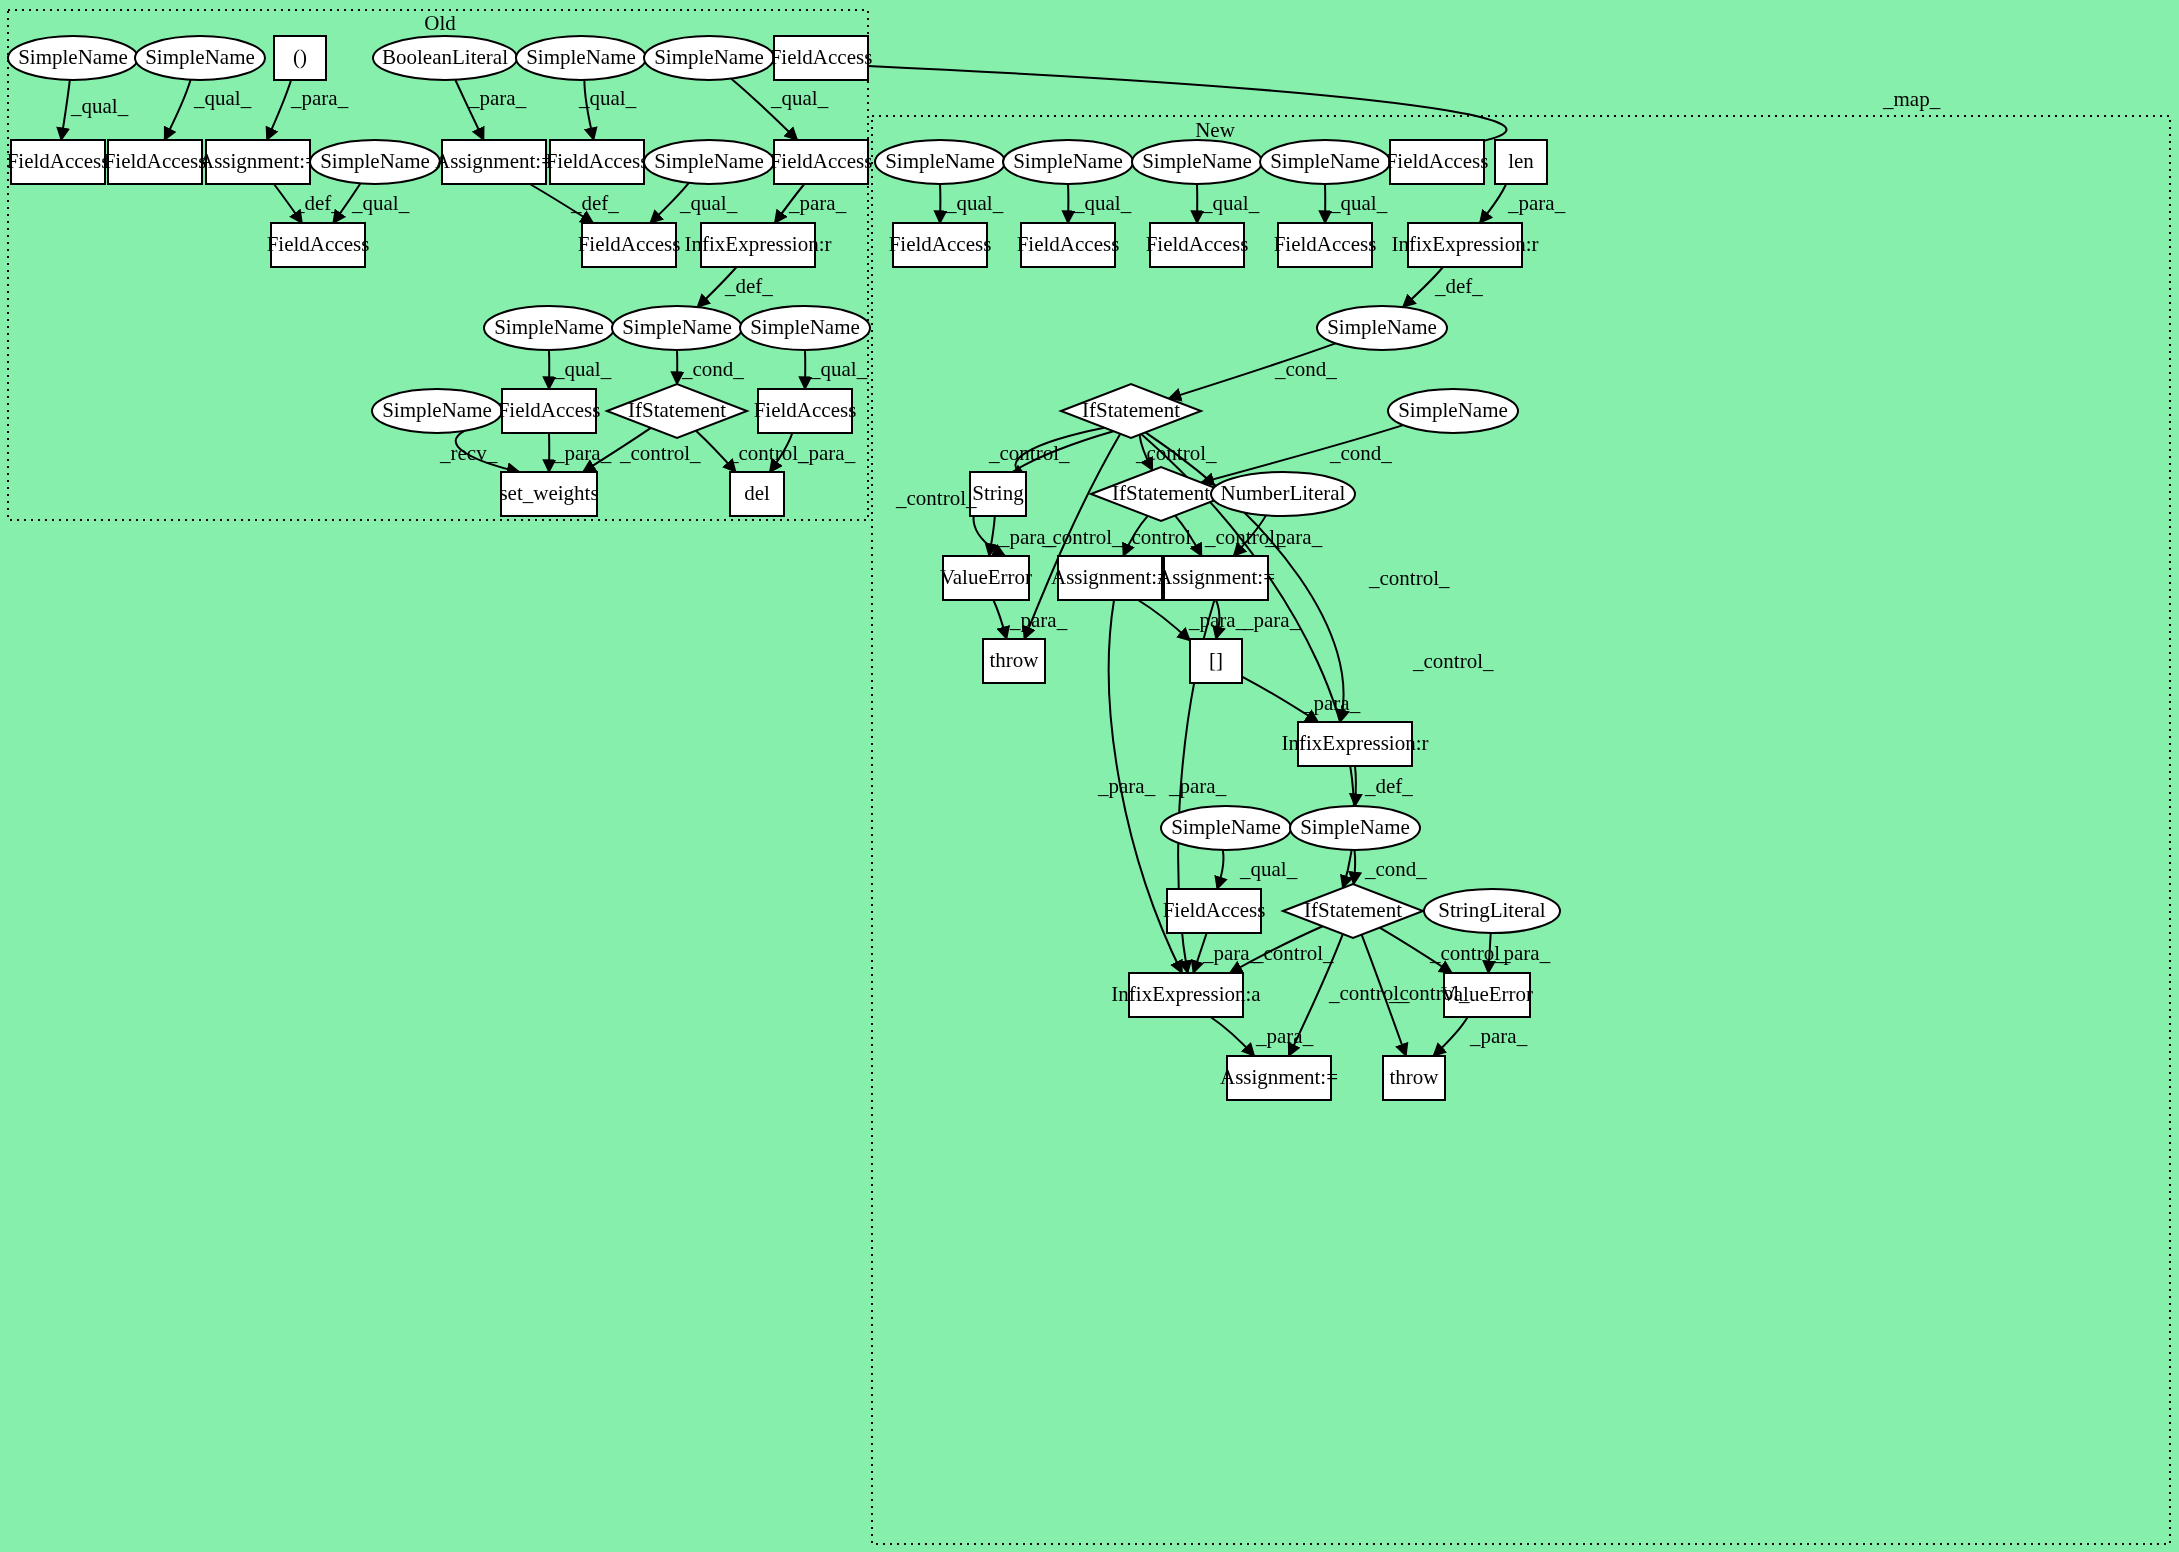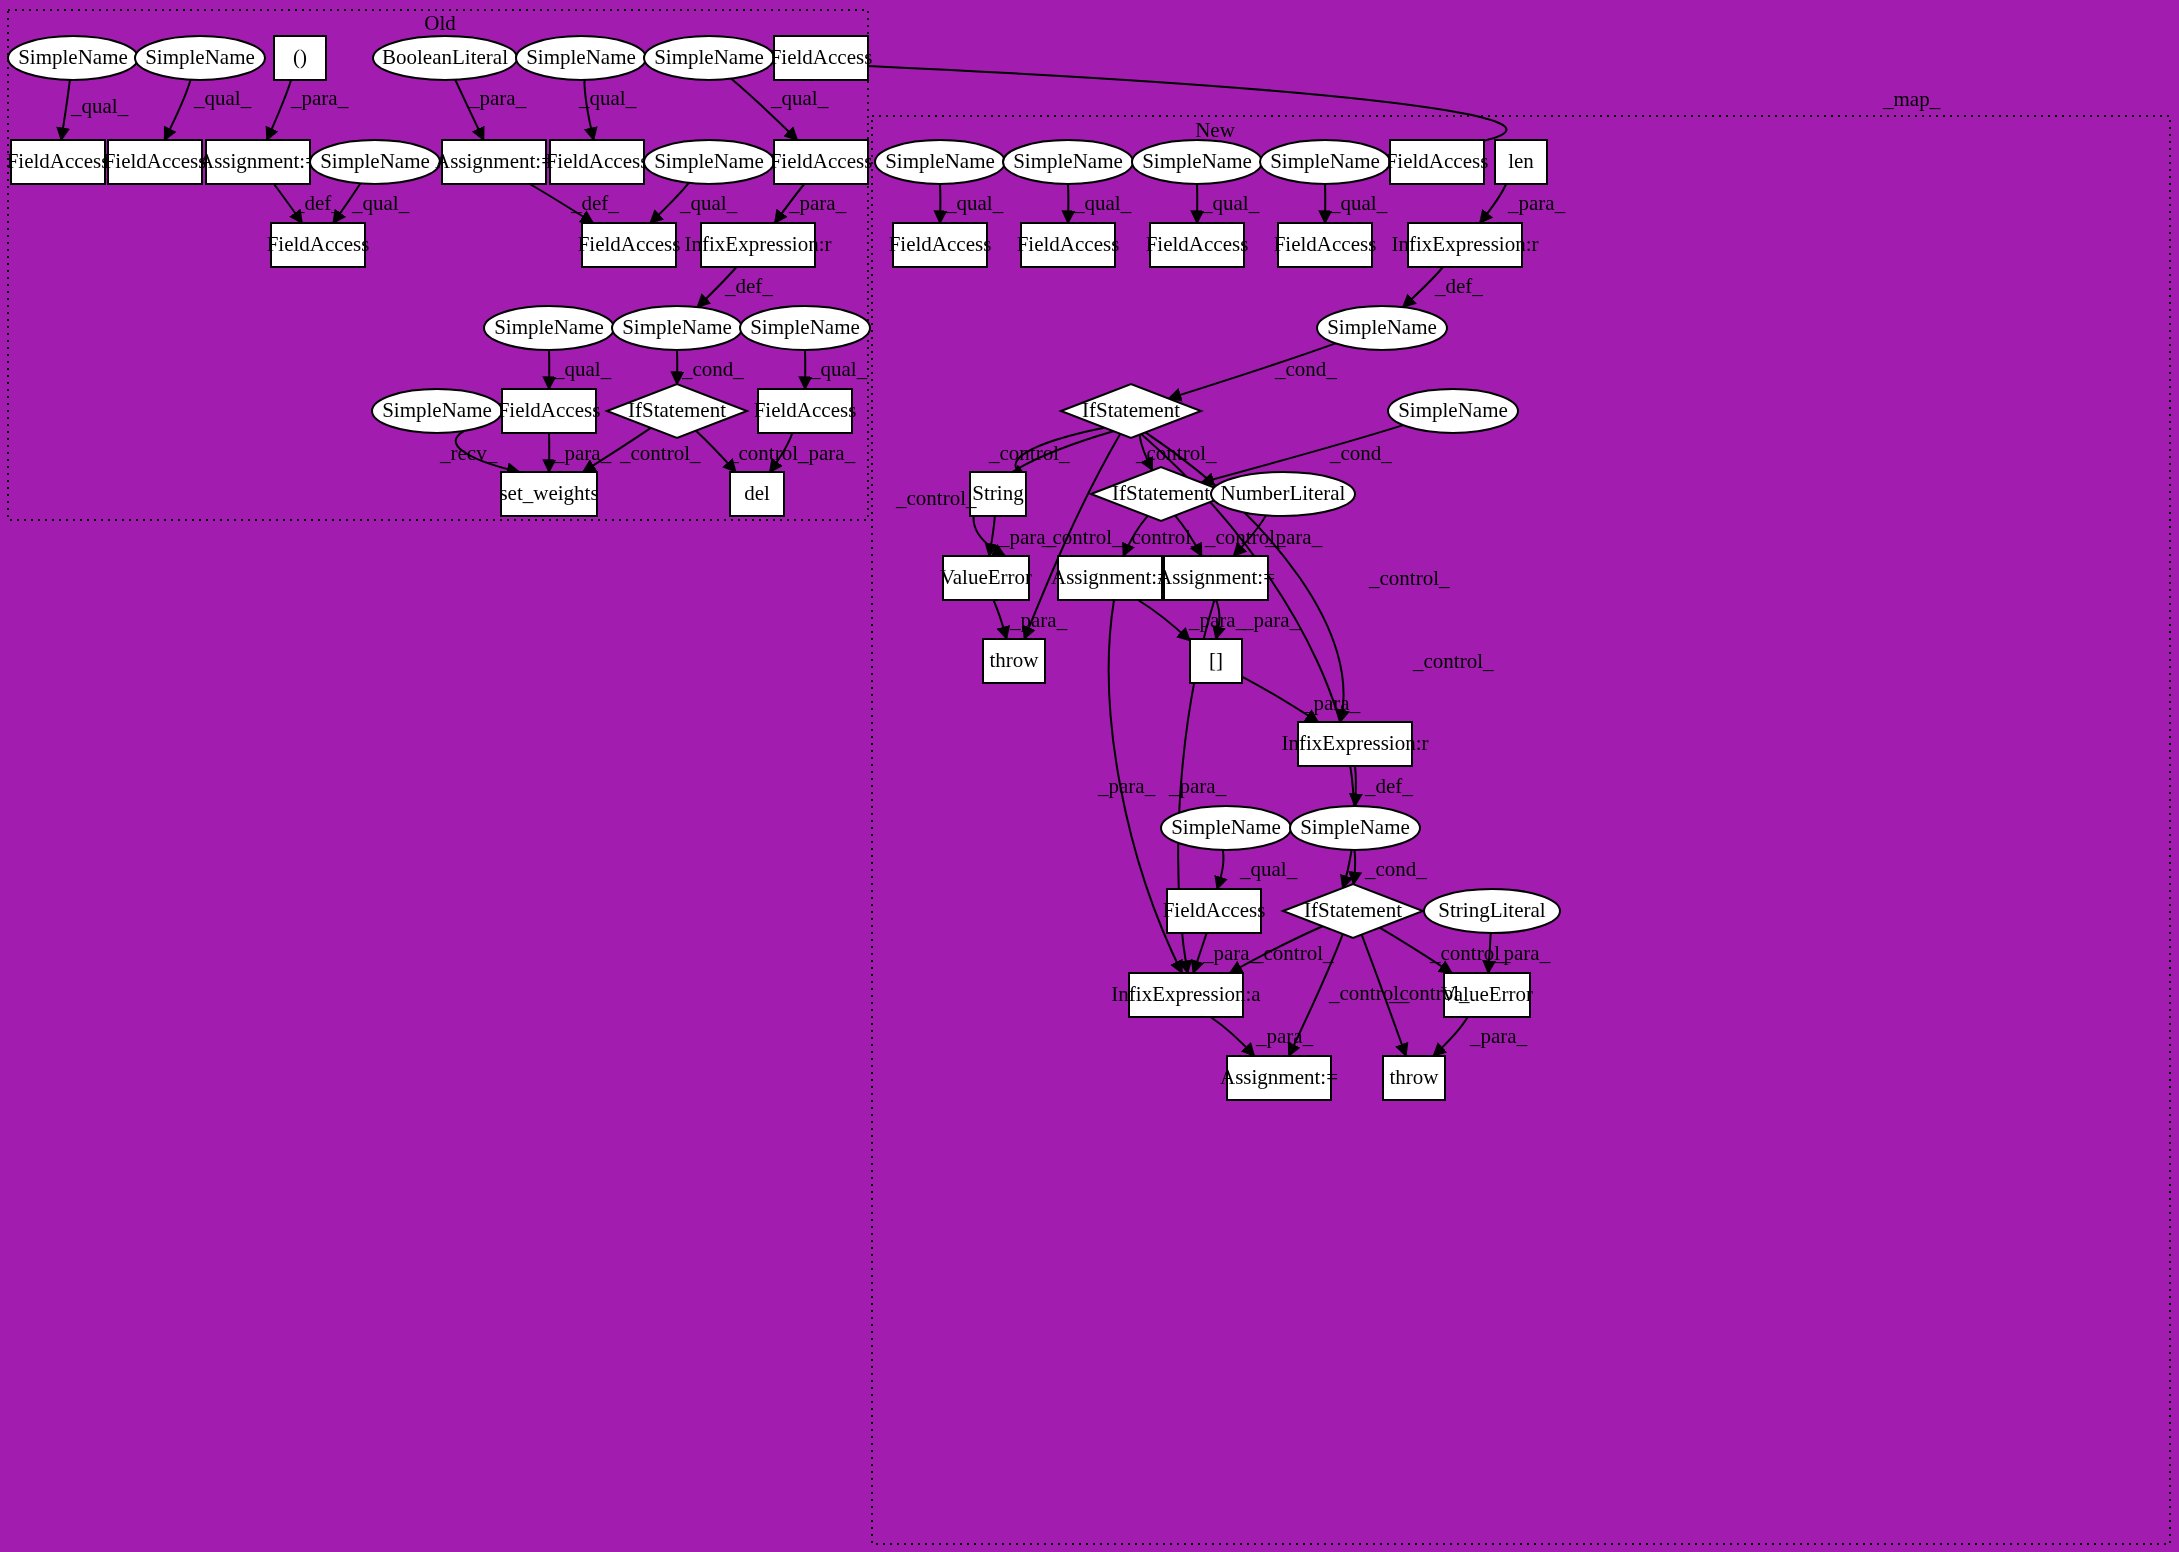--- a/index.html
+++ b/index.html
@@ -1,16 +1,16 @@
 <!DOCTYPE html>
 <html><head>
 <meta charset="utf-8">
 <style>
   html,body{margin:0;padding:0;background:#ffffff;}
-  #root{position:relative;width:2179px;height:1552px;background:#a21caf;
+  #root{position:relative;width:2179px;height:1552px;background:#86efac;
         font-family:"Liberation Serif","DejaVu Serif",serif;}
   svg{display:block;}
   .node-shape{fill:#ffffff;stroke:#000000;stroke-width:2;}
   .node-label{font-family:"Liberation Serif","DejaVu Serif",serif;font-size:21px;
               fill:#000;text-anchor:middle;dominant-baseline:middle;}
   .cluster-box{fill:none;stroke:#000;stroke-width:2;stroke-dasharray:2 5;}
   .cluster-title{font-family:"Liberation Serif","DejaVu Serif",serif;font-size:21px;
               fill:#000;text-anchor:middle;}
   .edge-path{fill:none;stroke:#000;stroke-width:2;}
   .edge-label{font-family:"Liberation Serif","DejaVu Serif",serif;font-size:21px;

